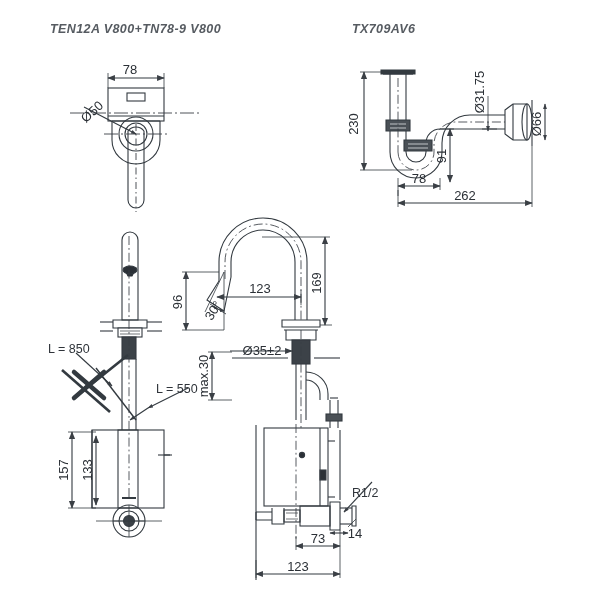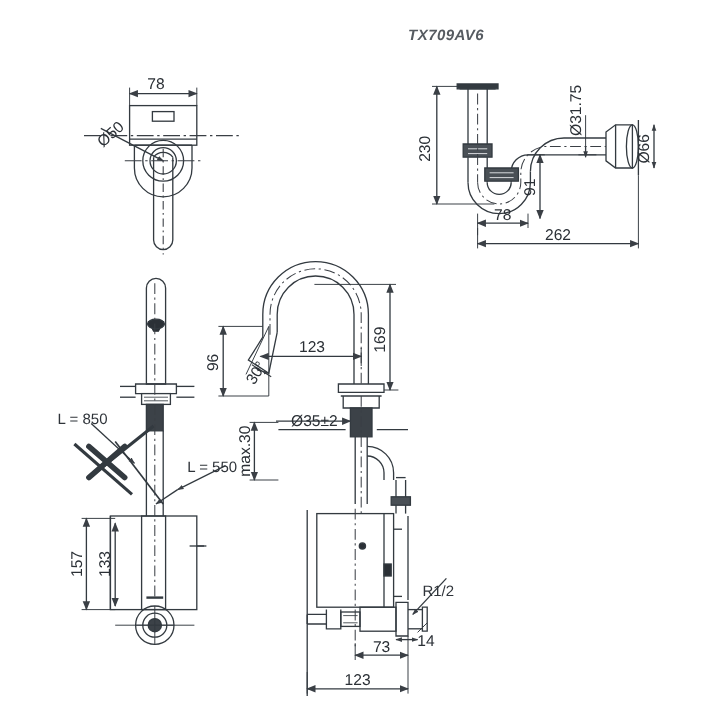--- a/index.html
+++ b/index.html
@@ -25,40 +25,41 @@
     position: absolute;
     font-family: "Liberation Sans", sans-serif;
     font-style: italic;
     font-weight: bold;
     font-size: 12.5px;
     color: #565b61;
     letter-spacing: 0.4px;
     white-space: nowrap;
   }
   #title-left { left: 50px; top: 22px; }
-  #title-right { left: 340px; top: 22px; }
+  #title-right { left: 352px; top: 22px; }
 
   svg { display: block; }
   .dimtext-b {
     font-family: "Liberation Sans", sans-serif;
     font-size: 13px;
     fill: #2b3036;
     font-weight: normal;
   }
   .leadtext {
     font-family: "Liberation Sans", sans-serif;
     font-size: 12.5px;
     fill: #2f343a;
   }
 </style>
 </head>
 <body>
 
 <div id="sheet">
 
+  <div class="title-label" id="title-left">TEN12A V800+TN78-9 V800</div>
 
   <div class="title-label" id="title-right">TX709AV6</div>
 
   <svg width="600" height="600" viewBox="0 0 600 600" style="position:absolute;left:0;top:0;">
 
     <defs>
       <marker id="ar" viewBox="0 0 10 10" refX="9" refY="5" markerWidth="7" markerHeight="7" orient="auto-start-reverse">
         <path d="M0,1 L10,5 L0,9 z" fill="#3a3f45"></path>
       </marker>
       <marker id="arS" viewBox="0 0 10 10" refX="9" refY="5" markerWidth="5" markerHeight="5" orient="auto-start-reverse">

